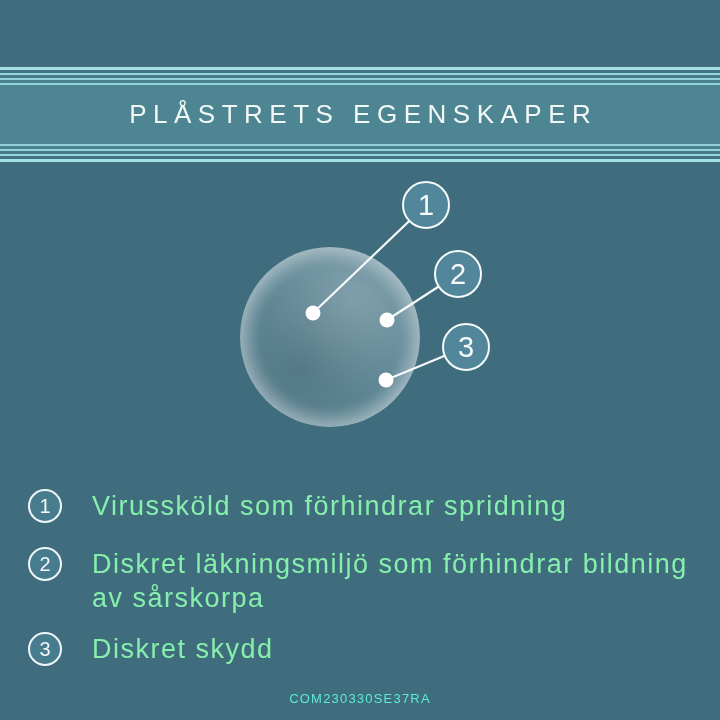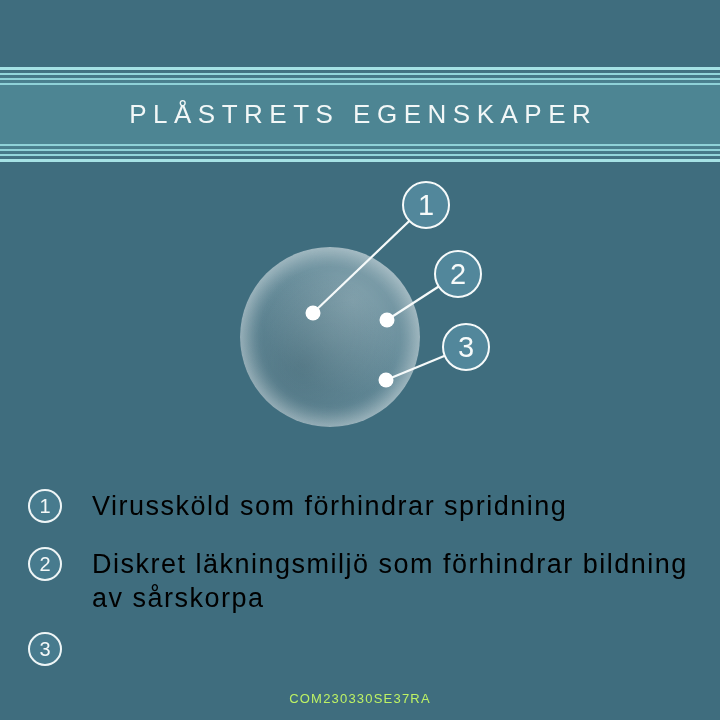--- a/index.html
+++ b/index.html
@@ -70,26 +70,26 @@
   .legend-row-2{top:547px;}
   .legend-row-3{top:632px;}
   .legend-num{
     flex:0 0 auto;width:34px;height:34px;border-radius:50%;
     background:#477b8e;border:2px solid #eef5f6;box-sizing:border-box;
     display:flex;align-items:center;justify-content:center;
     color:#f4f8f8;font-size:20px;line-height:1;
   }
   .legend-text{
     margin-left:30px;max-width:600px;
-    color:#000000;font-size:27px;line-height:34px;letter-spacing:1.5px;
+    color:#86efac;font-size:27px;line-height:34px;letter-spacing:1.5px;
   }
   
   .footer-code{
     position:absolute;left:0;right:0;top:691px;text-align:center;
-    color:#bef264;font-size:13px;letter-spacing:1.2px;
+    color:#5eead4;font-size:13px;letter-spacing:1.2px;
   }
 </style>
 </head>
 <body>
 
 <div class="header">
   <div class="rule rule-top"></div>
   <div class="band">
     <h1>PLÅSTRETS EGENSKAPER</h1>
   </div>
@@ -126,15 +126,16 @@
 <div class="legend-row legend-row-2">
   <div class="legend-num">
     <span>2</span>
   </div>
   <div class="legend-text">Diskret läkningsmiljö som förhindrar bildning av sårskorpa</div>
 </div>
 <div class="legend-row legend-row-3">
   <div class="legend-num">
     <span>3</span>
   </div>
+  <div class="legend-text">Diskret skydd</div>
 </div>
 
 <div class="footer-code">COM230330SE37RA</div>
 
 </body></html>

